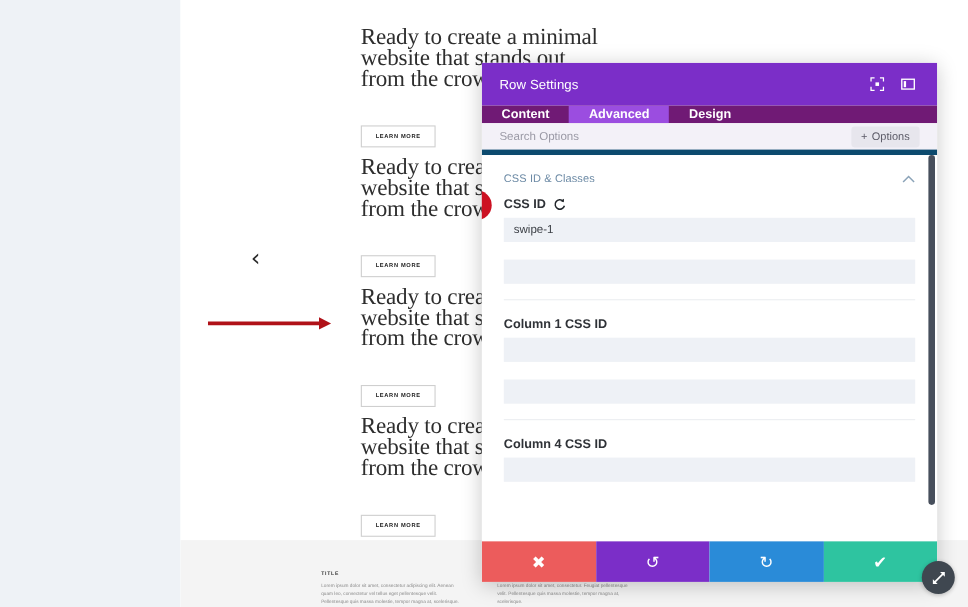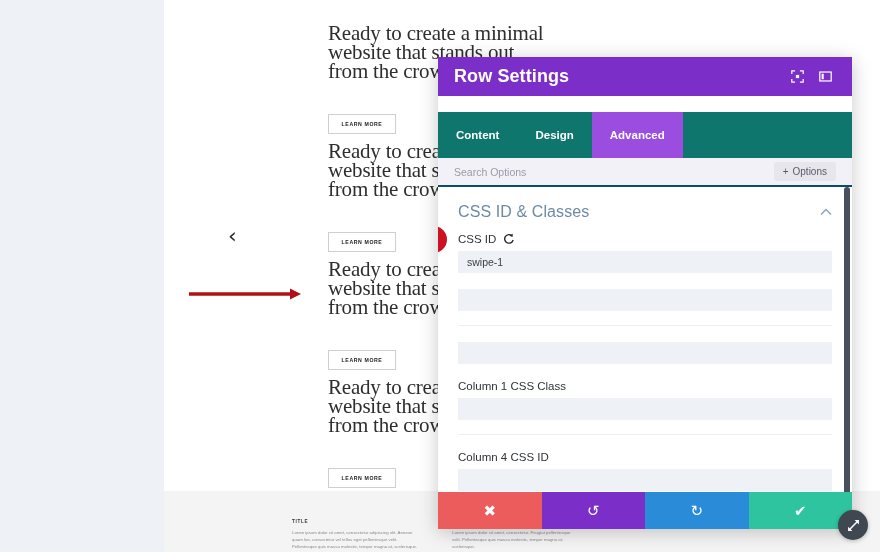--- a/index.html
+++ b/index.html
@@ -124,58 +124,57 @@
   .modal-header {
     height: 39px;
     background: #7b2ec8;
     display: flex;
     align-items: center;
     padding: 0 16px;
     flex: none;
   }
   .modal-title {
     color: #ffffff;
-    font-size: 18px;
-    font-weight: bold;
+    font-size: 12px;
+    font-weight: normal;
     letter-spacing: 0.1px;
     flex: 1;
   }
   .hdr-icon {
     width: 22px; height: 22px;
     display: flex; align-items: center; justify-content: center;
     margin-left: 6px;
   }
 
   .modal-tabs {
-    height: 46px;
-    background: #0f766e;
+    height: 16px;
+    background: #701a75;
     display: flex;
     flex: none;
-    margin-top: 16px;
   }
   .tab {
     display: flex;
     align-items: center;
     justify-content: center;
     color: #ffffff;
     font-size: 11.5px;
     font-weight: bold;
     padding: 0 18px;
     height: 100%;
   }
   .tab.active { background: #9b4de0; }
 
   .modal-search {
     height: 29px;
     background: #f3f1f8;
     display: flex;
     align-items: center;
     padding: 0 16px;
     flex: none;
-    border-bottom: 2px solid #0c4a6e;
+    border-bottom: 5px solid #0c4a6e;
   }
   .search-placeholder {
     flex: 1;
     font-size: 10.5px;
     color: #9b9aa6;
   }
   .filter-btn {
     background: #e7e6ed;
     border-radius: 3px;
     font-size: 10px;
@@ -193,40 +192,40 @@
     background: #ffffff;
   }
 
   .section-head {
     display: flex;
     align-items: center;
     padding: 16px 20px 12px 20px;
   }
   .section-title {
     flex: 1;
-    font-size: 16px;
+    font-size: 10px;
     color: #6c8aa5;
     letter-spacing: 0.1px;
   }
   .chevron-up {
     font-size: 12px;
     color: #8ba3b8;
     font-family: "DejaVu Sans", sans-serif;
   }
 
   .field { padding: 0 20px; position: relative; }
   .field-label-row {
     display: flex;
     align-items: center;
     gap: 7px;
     margin-bottom: 6px;
   }
   .field-label {
     font-size: 11.5px;
-    font-weight: normal;
+    font-weight: bold;
     color: #2f3237;
   }
   .reset-icon {
     font-size: 11px;
     color: #22262b;
     font-family: "DejaVu Sans", sans-serif;
   }
   .field-input {
     height: 22px;
     background: #eef1f6;
@@ -364,22 +363,22 @@
       <div class="hdr-icon">
         <svg width="13" height="13" viewBox="0 0 16 16">
           <rect x="1" y="2.5" width="14" height="11" fill="none" stroke="#ffffff" stroke-width="1.5"></rect>
           <rect x="3.2" y="4.6" width="2.6" height="6.8" fill="#ffffff"></rect>
         </svg>
       </div>
     </div>
 
     <div class="modal-tabs">
       <div class="tab">Content</div>
+      <div class="tab active">Advanced</div>
       <div class="tab">Design</div>
-      <div class="tab active">Advanced</div>
     </div>
 
     <div class="modal-search">
       <div class="search-placeholder">Search Options</div>
       <div class="filter-btn">
         <span>+</span>
         <span>Options</span>
       </div>
     </div>
 
@@ -411,31 +410,31 @@
       <div class="field">
         <div class="field-input">
           <span></span>
         </div>
       </div>
 
       <div class="field-sep"></div>
       <div class="field-gap"></div>
 
       <div class="field">
+        <div class="field-label-row">
+          <span class="field-label">Column 1 CSS ID</span>
+        </div>
         <div class="field-input">
           <span></span>
         </div>
       </div>
 
       <div class="field-gap"></div>
 
       <div class="field">
-        <div class="field-label-row">
-          <span class="field-label">Column 1 CSS Class</span>
-        </div>
         <div class="field-input">
           <span></span>
         </div>
       </div>
 
       <div class="field-sep"></div>
       <div class="field-gap"></div>
 
       <div class="field">
         <div class="field-label-row">

